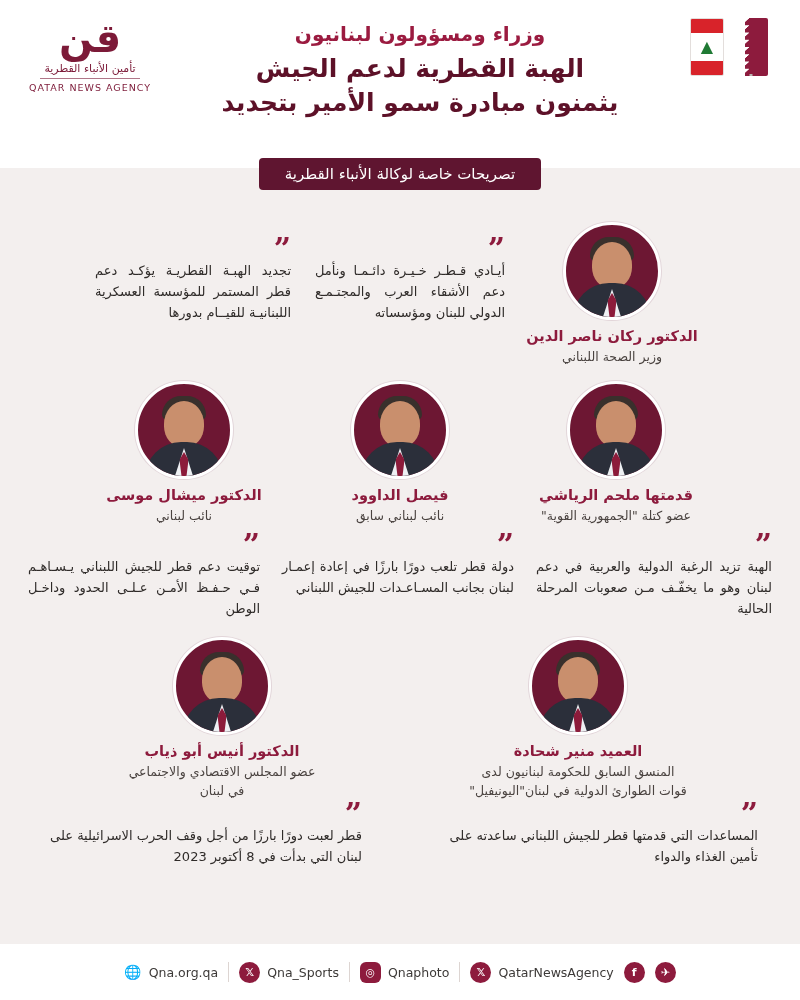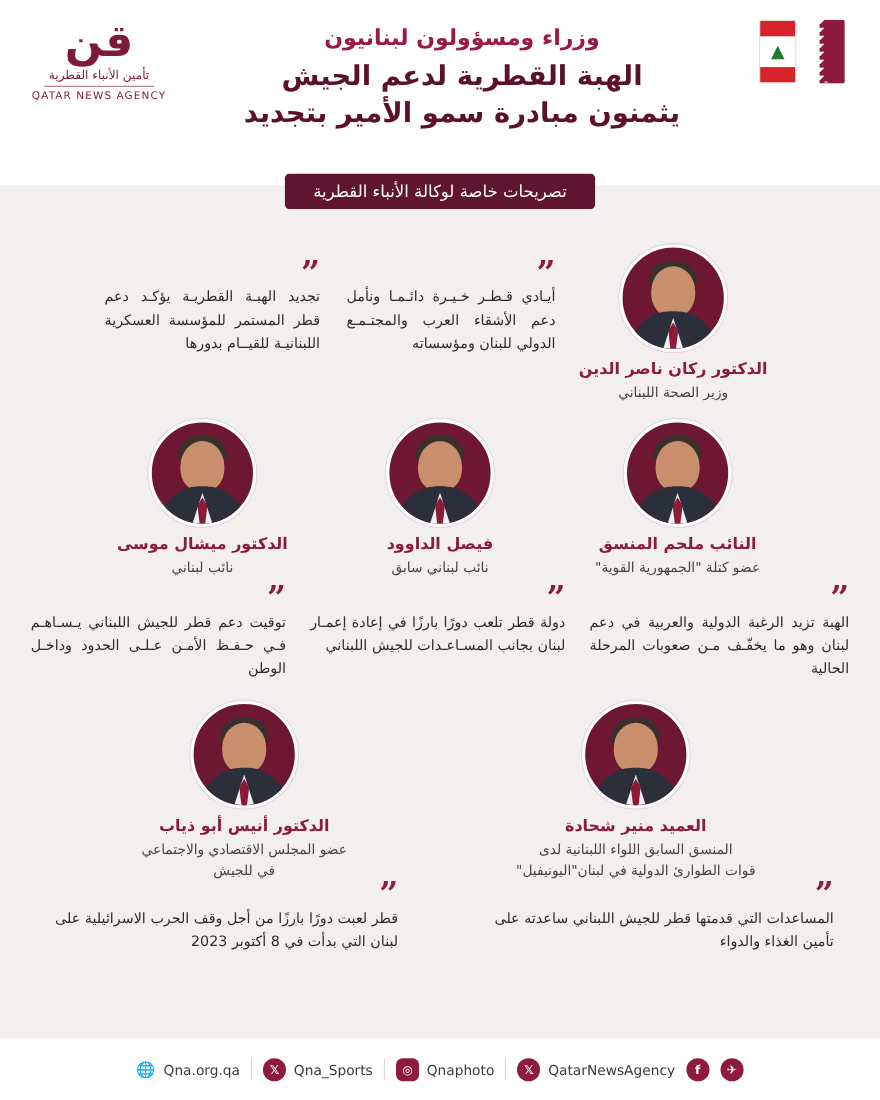--- a/index.html
+++ b/index.html
@@ -252,21 +252,21 @@
 
     <div class="row" style="margin-top:16px; gap:30px;">
       <div class="person">
         <div class="photo">
           <div class="hair"></div>
             <div class="head"></div>
           <div class="body"></div>
             <div class="shirt"></div>
             <div class="tie"></div>
         </div>
-        <div class="name">النائب ملحم المنسق</div>
+        <div class="name">قدمتها ملحم الرياشي</div>
         <div class="title">عضو كتلة "الجمهورية القوية"</div>
       </div>
       <div class="person">
         <div class="photo">
           <div class="hair"></div>
             <div class="head"></div>
           <div class="body"></div>
             <div class="shirt"></div>
             <div class="tie"></div>
         </div>
@@ -304,34 +304,34 @@
     <div class="row" style="margin-top:18px; gap:120px;">
       <div class="person wide">
         <div class="photo">
           <div class="hair"></div>
             <div class="head"></div>
           <div class="body"></div>
             <div class="shirt"></div>
             <div class="tie"></div>
         </div>
         <div class="name">العميد منير شحادة</div>
-        <div class="title">المنسق السابق اللواء اللبنانية لدى</div>
+        <div class="title">المنسق السابق للحكومة لبنانيون لدى</div>
         <div class="title">قوات الطوارئ الدولية في لبنان"اليونيفيل"</div>
       </div>
       <div class="person wide">
         <div class="photo">
           <div class="hair"></div>
             <div class="head"></div>
           <div class="body"></div>
             <div class="shirt"></div>
             <div class="tie"></div>
         </div>
         <div class="name">الدكتور أنيس أبو ذياب</div>
         <div class="title">عضو المجلس الاقتصادي والاجتماعي</div>
-        <div class="title">في للجيش</div>
+        <div class="title">في لبنان</div>
       </div>
     </div>
 
     <div class="band" style="margin-top:8px; padding:0 20px;">
       <div class="quote-block" style="width:320px;">
         <span class="qmark">”</span>
         <div class="quote q-right">المساعدات التي قدمتها قطر للجيش اللبناني ساعدته على تأمين الغذاء والدواء</div>
       </div>
       <div class="quote-block" style="width:320px;">
         <span class="qmark">”</span>

